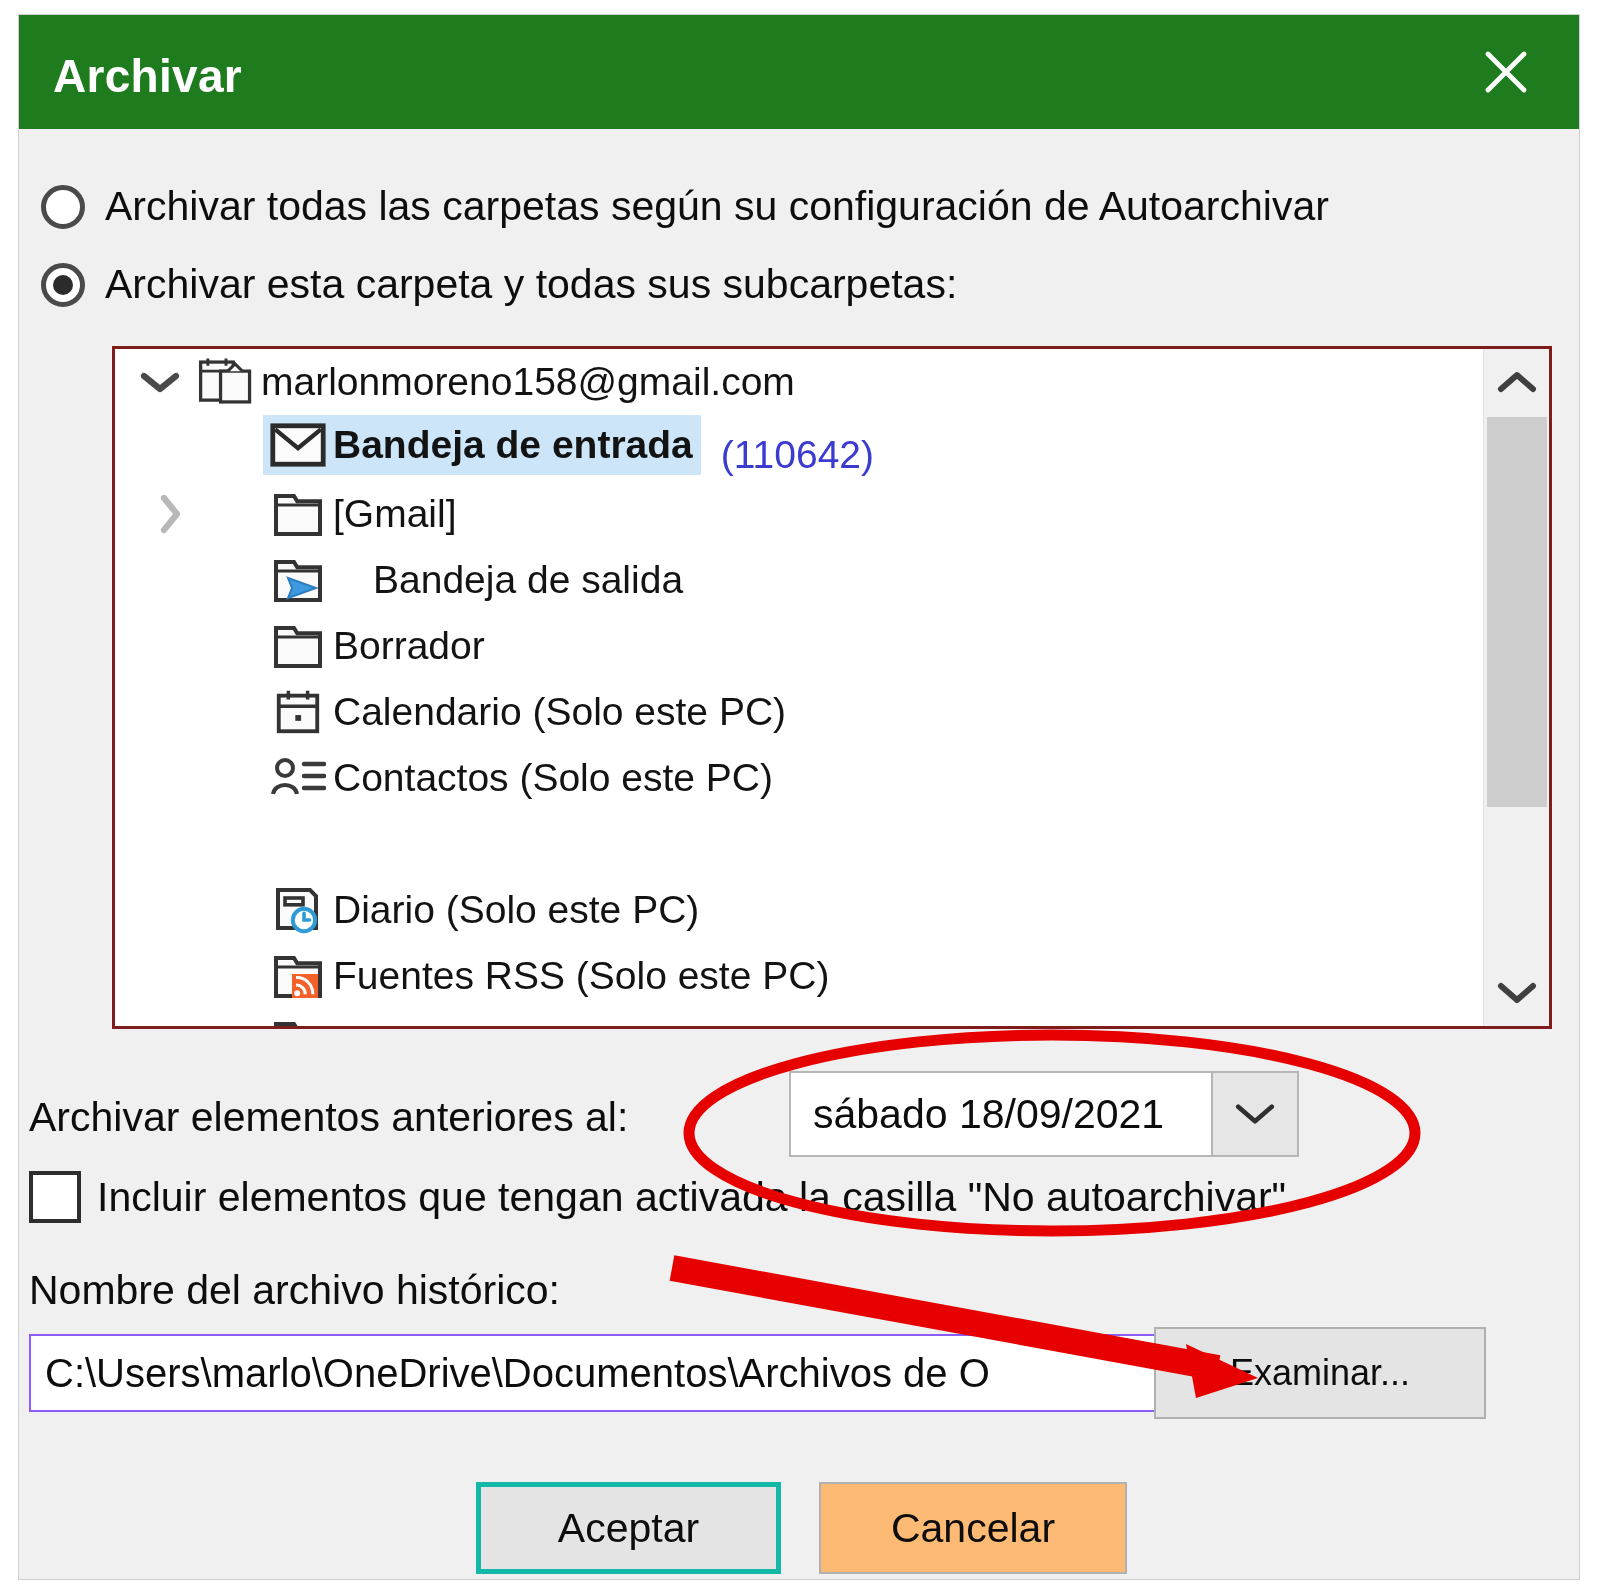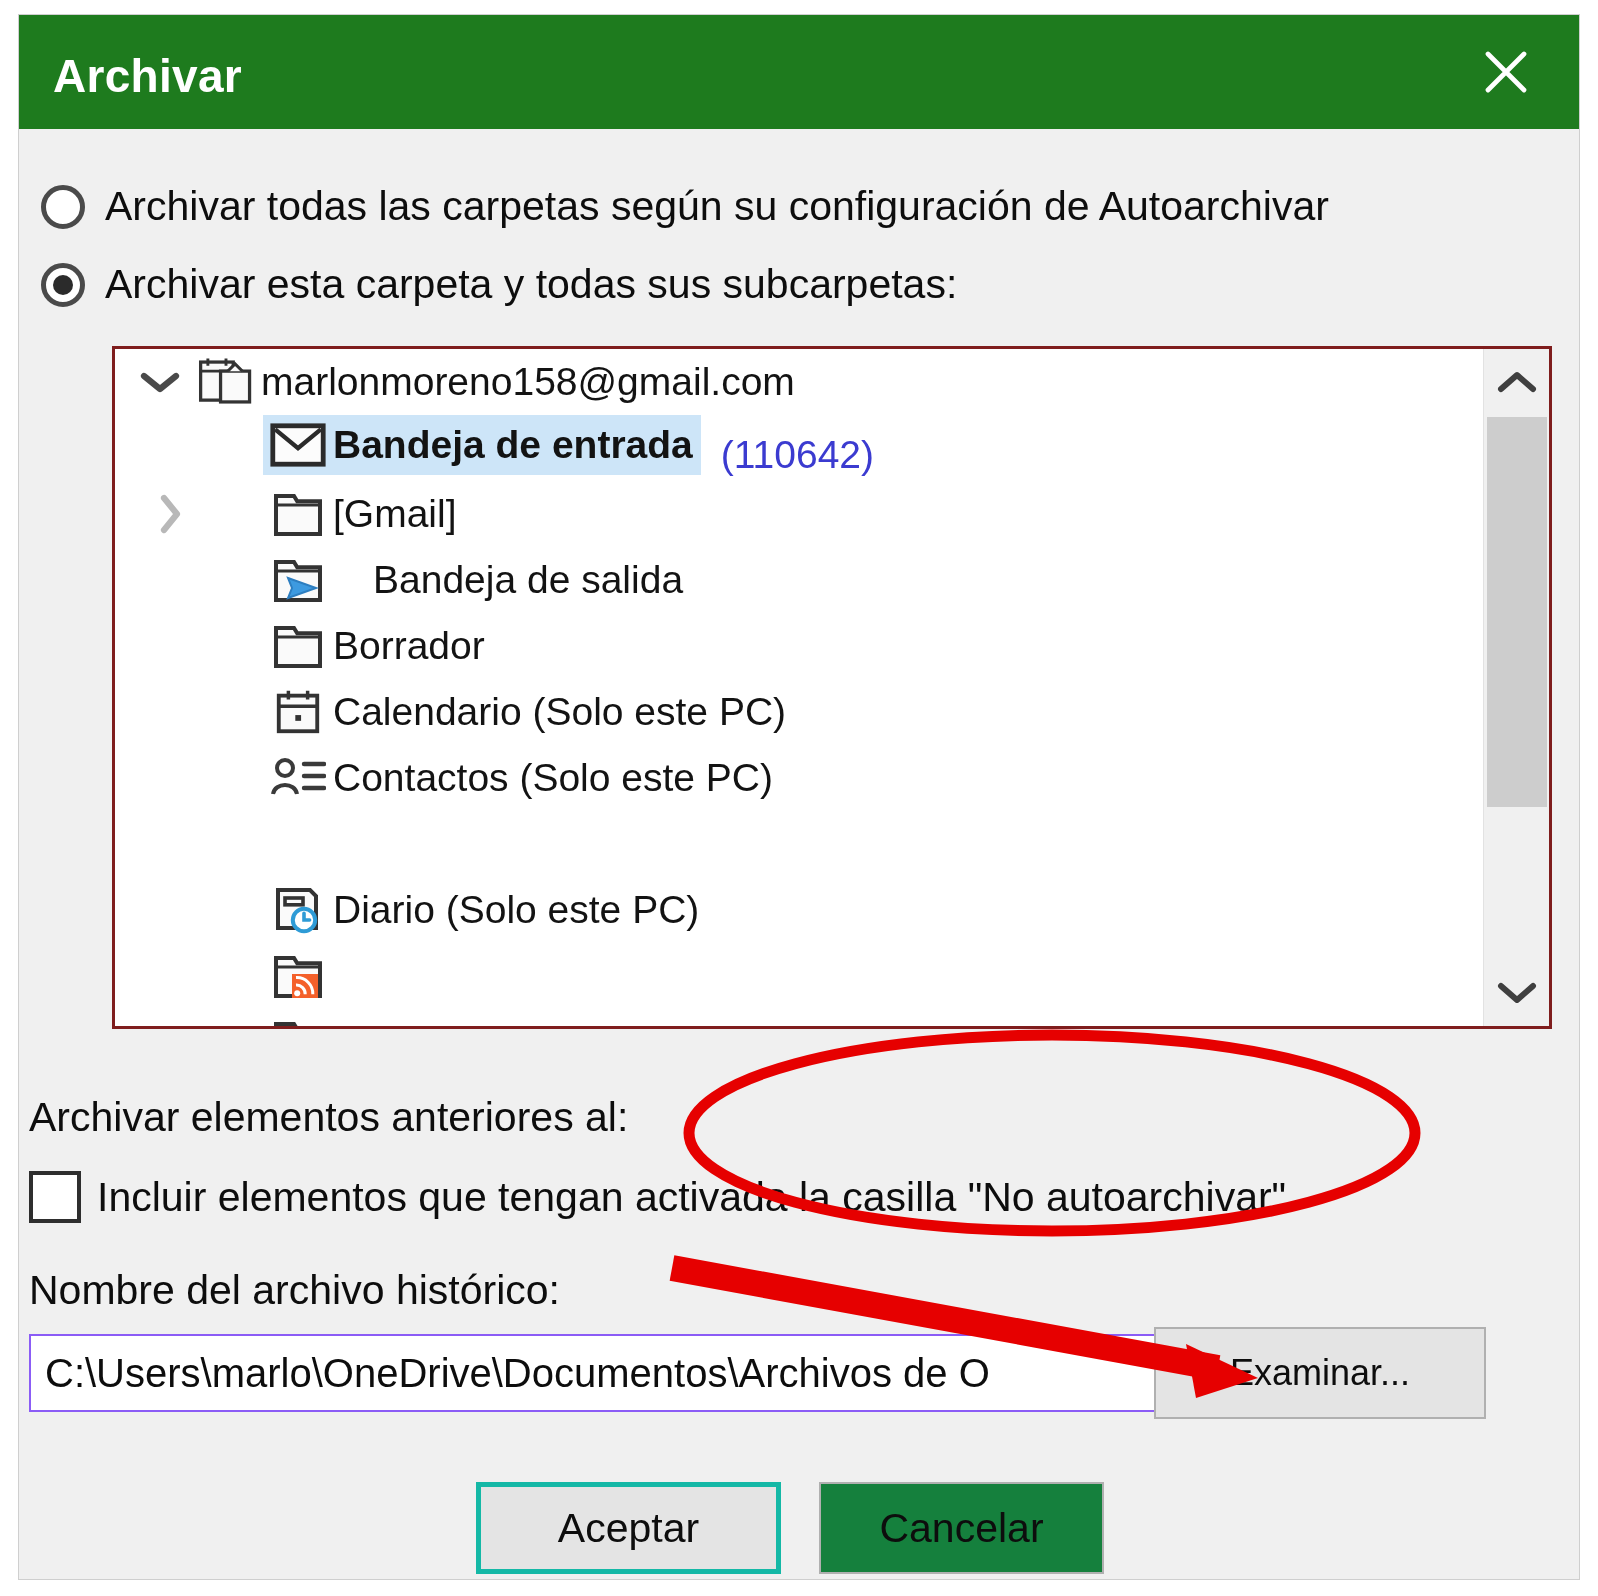--- a/index.html
+++ b/index.html
@@ -260,22 +260,22 @@
     background:#e4e4e4;
     border:5px solid #14b8a6;
     box-sizing:border-box;
     display:flex; align-items:center; justify-content:center;
     font-size:41px;
     color:#0d0d0d;
     cursor:pointer;
   }
   #cancel-btn{
     position:absolute; left:800px; top:1353px;
-    width:285px; height:92px;
-    background:#15803d;
+    width:308px; height:92px;
+    background:#fdba74;
     border:2px solid #b0b0b0;
     box-sizing:border-box;
     display:flex; align-items:center; justify-content:center;
     font-size:41px;
     color:#0d0d0d;
     cursor:pointer;
   }
 
   
   #annot{
@@ -463,20 +463,21 @@
                   <span class="ico">
                     <svg width="52" height="52" viewBox="0 0 26 26">
                       <path d="M2 4 H11 L12.6 6.6 H24 V23 H2 Z" fill="#fafafa" stroke="#333333" stroke-width="2"></path>
                       <path d="M2 8.5 H24" stroke="#333333" stroke-width="1.6"></path>
                       <rect x="10" y="12" width="13" height="12" fill="#f4602a"></rect>
                       <circle cx="12.6" cy="21.6" r="1.5" fill="#ffffff"></circle>
                       <path d="M12 17.5 A4.4 4.4 0 0 1 16.6 22.1" stroke="#ffffff" stroke-width="1.5" fill="none"></path>
                       <path d="M12 13.8 A8 8 0 0 1 20.4 22.1" stroke="#ffffff" stroke-width="1.5" fill="none"></path>
                     </svg>
                   </span>
+                  <span class="label">Fuentes RSS (Solo este PC)</span>
                 </span>
               </span>
             </div>
             <div class="tree-row indent-1b">
               <span class="chev"></span>
               <span class="chev"></span>
               <span class="ico">
                 <svg width="52" height="52" viewBox="0 0 26 26">
                   <path d="M2 4 H11 L12.6 6.6 H24 V23 H2 Z" fill="#fafafa" stroke="#333333" stroke-width="2"></path>
                   <path d="M2 8.5 H24" stroke="#333333" stroke-width="1.6"></path>
@@ -494,20 +495,28 @@
           <div id="sb-thumb"></div>
           <div class="sb-arrow" id="sb-down">
             <svg width="40" height="26" viewBox="0 0 20 13">
               <path d="M2 3 L10 10 L18 3" stroke="#3f3f3f" stroke-width="3" fill="none" stroke-linecap="round" stroke-linejoin="round"></path>
             </svg>
           </div>
         </div>
       </div>
 
       <div id="date-label">Archivar elementos anteriores al:</div>
+      <div id="date-combo">
+        <div id="date-value">sábado 18/09/2021</div>
+        <div id="date-arrow">
+          <svg width="42" height="28" viewBox="0 0 20 13">
+            <path d="M2 3 L10 10 L18 3" stroke="#2f2f2f" stroke-width="2.2" fill="none" stroke-linecap="round" stroke-linejoin="round"></path>
+          </svg>
+        </div>
+      </div>
 
       <div id="chk-row">
         <span id="chk-box"></span>
         <span id="chk-label">Incluir elementos que tengan activada la casilla "No autoarchivar"</span>
       </div>
 
       <div id="file-label">Nombre del archivo histórico:</div>
       <div id="file-input">C:\Users\marlo\OneDrive\Documentos\Archivos de O</div>
       <div id="browse-btn">Examinar...</div>
 

